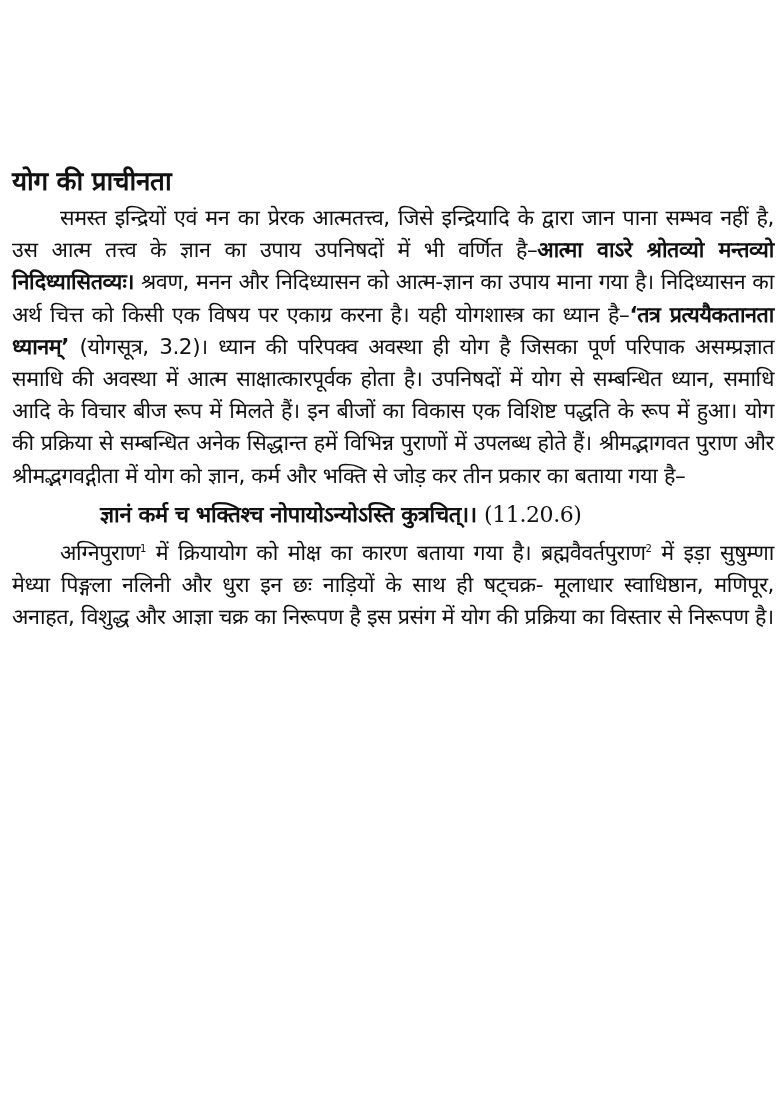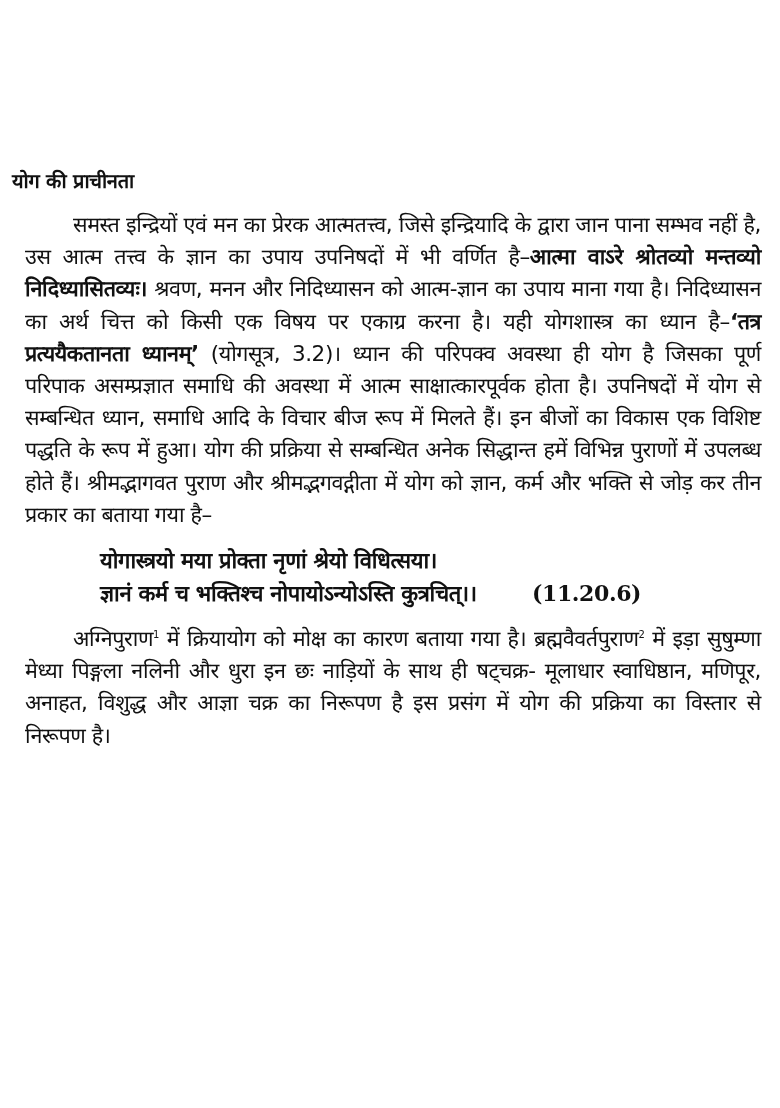--- a/index.html
+++ b/index.html
@@ -15,63 +15,62 @@
       color: #111111;
       font-family: "DejaVu Sans", "Liberation Sans", sans-serif;
     }
     .page {
       position: absolute;
       left: 12px;
       top: 166px;
       width: 762px;
     }
     .heading {
-      font-size: 20px;
+      font-size: 26px;
       font-weight: bold;
       line-height: 30px;
       margin: 0 0 6px 0;
       letter-spacing: -0.3px;
     }
     .para {
       font-size: 21.5px;
       line-height: 32.2px;
       text-align: justify;
       text-align-last: left;
-      margin: 13px;
+      margin: 0;
       text-indent: 48px;
       letter-spacing: -0.4px;
       word-spacing: 0px;
     }
     .para b { font-weight: bold; }
     .verse {
       font-size: 22px;
       font-weight: bold;
       line-height: 33px;
       margin: 6px 0 6px 88px;
       letter-spacing: -0.4px;
     }
     .verse .line { display: block; white-space: nowrap; }
-    .verse .ref { font-weight: bold; font-family: "DejaVu Serif", "Liberation Serif", serif; margin-left: 48px; }
+    .verse .ref { font-weight: normal; font-family: "DejaVu Serif", "Liberation Serif", serif; }
     sup {
       font-size: 10px;
       line-height: 0;
       vertical-align: super;
     }
     .gap { height: 10px; }
   </style>
 </head>
 <body>
 
 <div class="page">
   <h2 class="heading">योग की प्राचीनता</h2>
 
   <p class="para"><span>समस्त इन्द्रियों एवं मन का प्रेरक आत्मतत्त्व, जिसे इन्द्रियादि के द्वारा जान पाना सम्भव नहीं है, उस आत्म तत्त्व के ज्ञान का उपाय उपनिषदों में भी वर्णित है–</span><b>आत्मा वाऽरे श्रोतव्यो मन्तव्यो निदिध्यासितव्यः।</b><span> श्रवण, मनन और निदिध्यासन को आत्म-ज्ञान का उपाय माना गया है। निदिध्यासन का अर्थ चित्त को किसी एक विषय पर एकाग्र करना है। यही योगशास्त्र का ध्यान है–</span><b>‘तत्र प्रत्ययैकतानता ध्यानम्’</b><span> (योगसूत्र, 3.2)। ध्यान की परिपक्व अवस्था ही योग है जिसका पूर्ण परिपाक असम्प्रज्ञात समाधि की अवस्था में आत्म साक्षात्कारपूर्वक होता है। उपनिषदों में योग से सम्बन्धित ध्यान, समाधि आदि के विचार बीज रूप में मिलते हैं। इन बीजों का विकास एक विशिष्ट पद्धति के रूप में हुआ। योग की प्रक्रिया से सम्बन्धित अनेक सिद्धान्त हमें विभिन्न पुराणों में उपलब्ध होते हैं। श्रीमद्भागवत पुराण और श्रीमद्भगवद्गीता में योग को ज्ञान, कर्म और भक्ति से जोड़ कर तीन प्रकार का बताया गया है–</span></p>
 
   <div class="verse">
-    <span class="line">योगास्त्रयो मया प्रोक्ता नृणां श्रेयो विधित्सया।</span>
     <span class="line"><span>ज्ञानं कर्म च भक्तिश्च नोपायोऽन्योऽस्ति कुत्रचित्।।</span> <span class="ref">(11.20.6)</span></span>
   </div>
 
   <p class="para"><span>अग्निपुराण</span><sup>1</sup><span> में क्रियायोग को मोक्ष का कारण बताया गया है। ब्रह्मवैवर्तपुराण</span><sup>2</sup><span> में इड़ा सुषुम्णा मेध्या पिङ्गला नलिनी और धुरा इन छः नाड़ियों के साथ ही षट्चक्र- मूलाधार स्वाधिष्ठान, मणिपूर, अनाहत, विशुद्ध और आज्ञा चक्र का निरूपण है इस प्रसंग में योग की प्रक्रिया का विस्तार से निरूपण है।</span></p>
 
   <div class="gap"></div>
 
 </div>
 
 </body></html>

